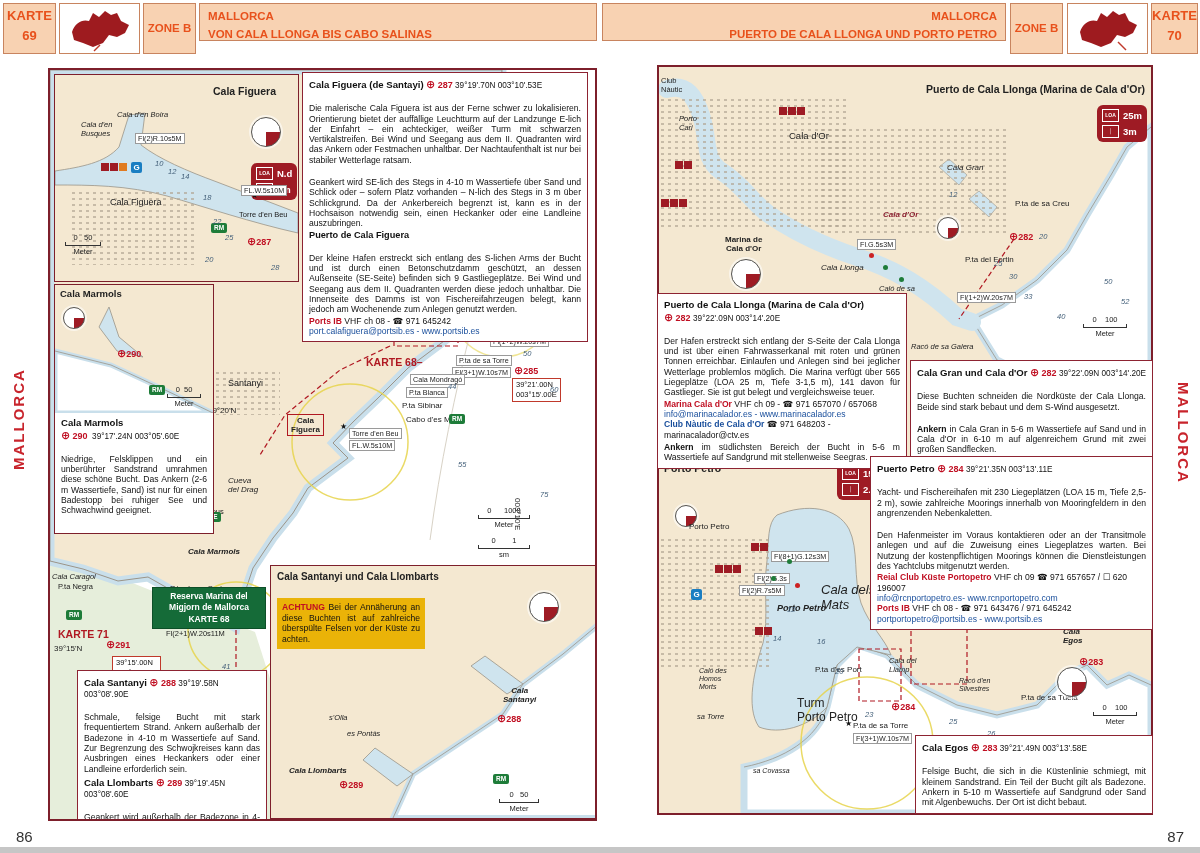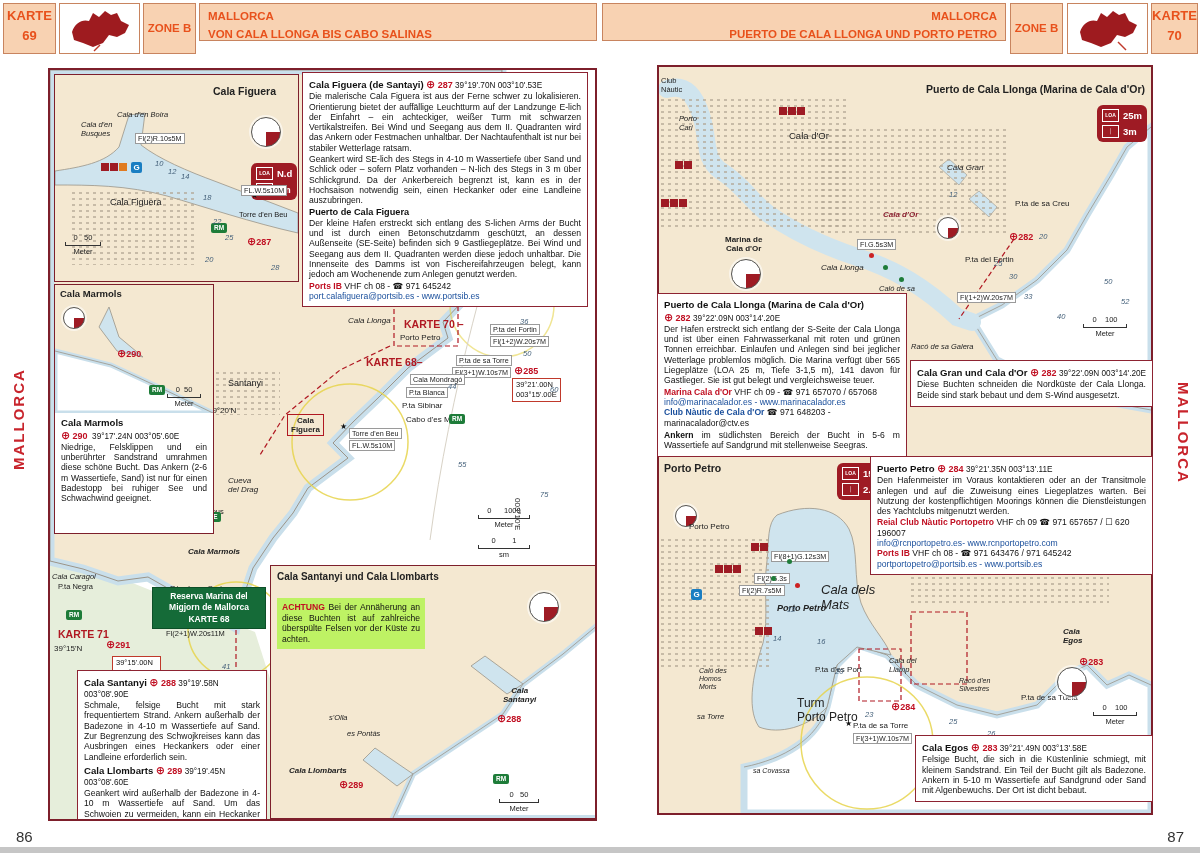--- a/index.html
+++ b/index.html
@@ -45,27 +45,27 @@
   .star{position:absolute;font-size:8px;color:#111;}
   .scale{position:absolute;font-size:7.5px;color:#222;text-align:center;line-height:1.2;}
   .sc-top{white-space:pre;}
   .sc-bar{height:3px;border:1px solid #333;border-top:none;margin:0 0 1px 0;}
   
   .tbox{position:absolute;background:#fff;border:1px solid #8d2332;padding:5px 6px;font-size:8.6px;line-height:1.2;
         text-align:justify;color:#111;box-sizing:border-box;}
   .tb-title{font-weight:bold;font-size:9.6px;}
   .tb-sub{font-weight:bold;font-size:9.2px;margin-top:1px;}
   .tb-coords{font-size:8.2px;}
-  .p{margin:0 0 1px 0;}
+  .p{margin:12px 0 1px 0;}
   .cname{font-weight:bold;color:#c00f22;}
   .cblue{color:#1a4f9c;}
   .clubblue{font-weight:bold;color:#1a4f9c;}
   .contact{text-align:left;}
   .inset{position:absolute;border:1.3px solid #7d1f2b;background:#f4e8d1;overflow:hidden;box-sizing:border-box;}
-  .warn{position:absolute;background:#bef264;padding:4px 5px;font-size:8.6px;line-height:1.25;text-align:justify;}
+  .warn{position:absolute;background:#eab308;padding:4px 5px;font-size:8.6px;line-height:1.25;text-align:justify;}
   .warn .wl{color:#c00f22;font-weight:bold;}
   .rot-90l{transform:rotate(-90deg);transform-origin:0 0;}
   .rot90r{transform:rotate(90deg);transform-origin:0 0;}
   .lonrot{transform:rotate(90deg);transform-origin:0 0;}
   .graybar{position:absolute;left:0;top:847px;width:1200px;height:6px;background:#c6c6c6;}
 </style>
 </head>
 <body>
 
 <div id="spread">
@@ -501,29 +501,31 @@
       <div class="contact"><span class="clubblue">Club Nàutic de Cala d'Or</span> <span>☎ 971 648203 - marinacalador@ctv.es</span></div>
       <div class="p" style="margin-top:2px;"><span class="b">Ankern</span> <span>im südlichsten Bereich der Bucht in 5-6 m Wassertiefe auf Sandgrund mit stellenweise Seegras.</span></div>
     </div>
 
     <div class="tbox" style="left:310px;top:360px;width:243px;">
       <div style="text-align:left;"><span class="tb-title">Cala Gran und Cala d'Or</span>
         <span class="wpmark">⊕</span>
         <span class="wpl" style="position:static">282</span>
         <span class="tb-coords">39°22'.09N 003°14'.20E</span></div>
       <div class="p">Diese Buchten schneiden die Nordküste der Cala Llonga. Beide sind stark bebaut und dem S-Wind ausgesetzt.</div>
+      <div class="p"><span class="b">Ankern</span> <span>in Cala Gran in 5-6 m Wassertiefe auf Sand und in Cala d'Or in 6-10 m auf algenreichem Grund mit zwei großen Sandflecken.</span></div>
     </div>
 
     <div class="tbox" style="left:270px;top:456px;width:283px;">
       <div style="text-align:left;"><span class="tb-title">Puerto Petro</span>
         <span class="wpmark">⊕</span>
         <span class="wpl" style="position:static">284</span>
         <span class="tb-coords">39°21'.35N 003°13'.11E</span></div>
+      <div class="p">Yacht- und Fischereihafen mit 230 Liegeplätzen (LOA 15 m, Tiefe 2,5-2 m), sowie zahlreiche Moorings innerhalb von Mooringfeldern in den angrenzenden Nebenkaletten.</div>
       <div class="p">Den Hafenmeister im Voraus kontaktieren oder an der Transitmole anlegen und auf die Zuweisung eines Liegeplatzes warten. Bei Nutzung der kostenpflichtigen Moorings können die Dienstleistungen des Yachtclubs mitgenutzt werden.</div>
-      <div class="contact"><span class="cname">Reial Club Nàutic Portopetro</span> <span>VHF ch 09 ☎ 971 657657 / ☐ 620 196007</span></div>
+      <div class="contact"><span class="cname">Reial Club Küste Portopetro</span> <span>VHF ch 09 ☎ 971 657657 / ☐ 620 196007</span></div>
       <div class="contact cblue">info@rcnportopetro.es- www.rcnportopetro.com</div>
       <div class="contact"><span class="cname">Ports IB</span> <span>VHF ch 08 - ☎ 971 643476 / 971 645242</span></div>
       <div class="contact cblue">portportopetro@portsib.es - www.portsib.es</div>
     </div>
 
     <div class="tbox" style="left:315px;top:735px;width:238px;">
       <div style="text-align:left;"><span class="tb-title">Cala Egos</span>
         <span class="wpmark">⊕</span>
         <span class="wpl" style="position:static">283</span>
         <span class="tb-coords">39°21'.49N 003°13'.58E</span></div>

